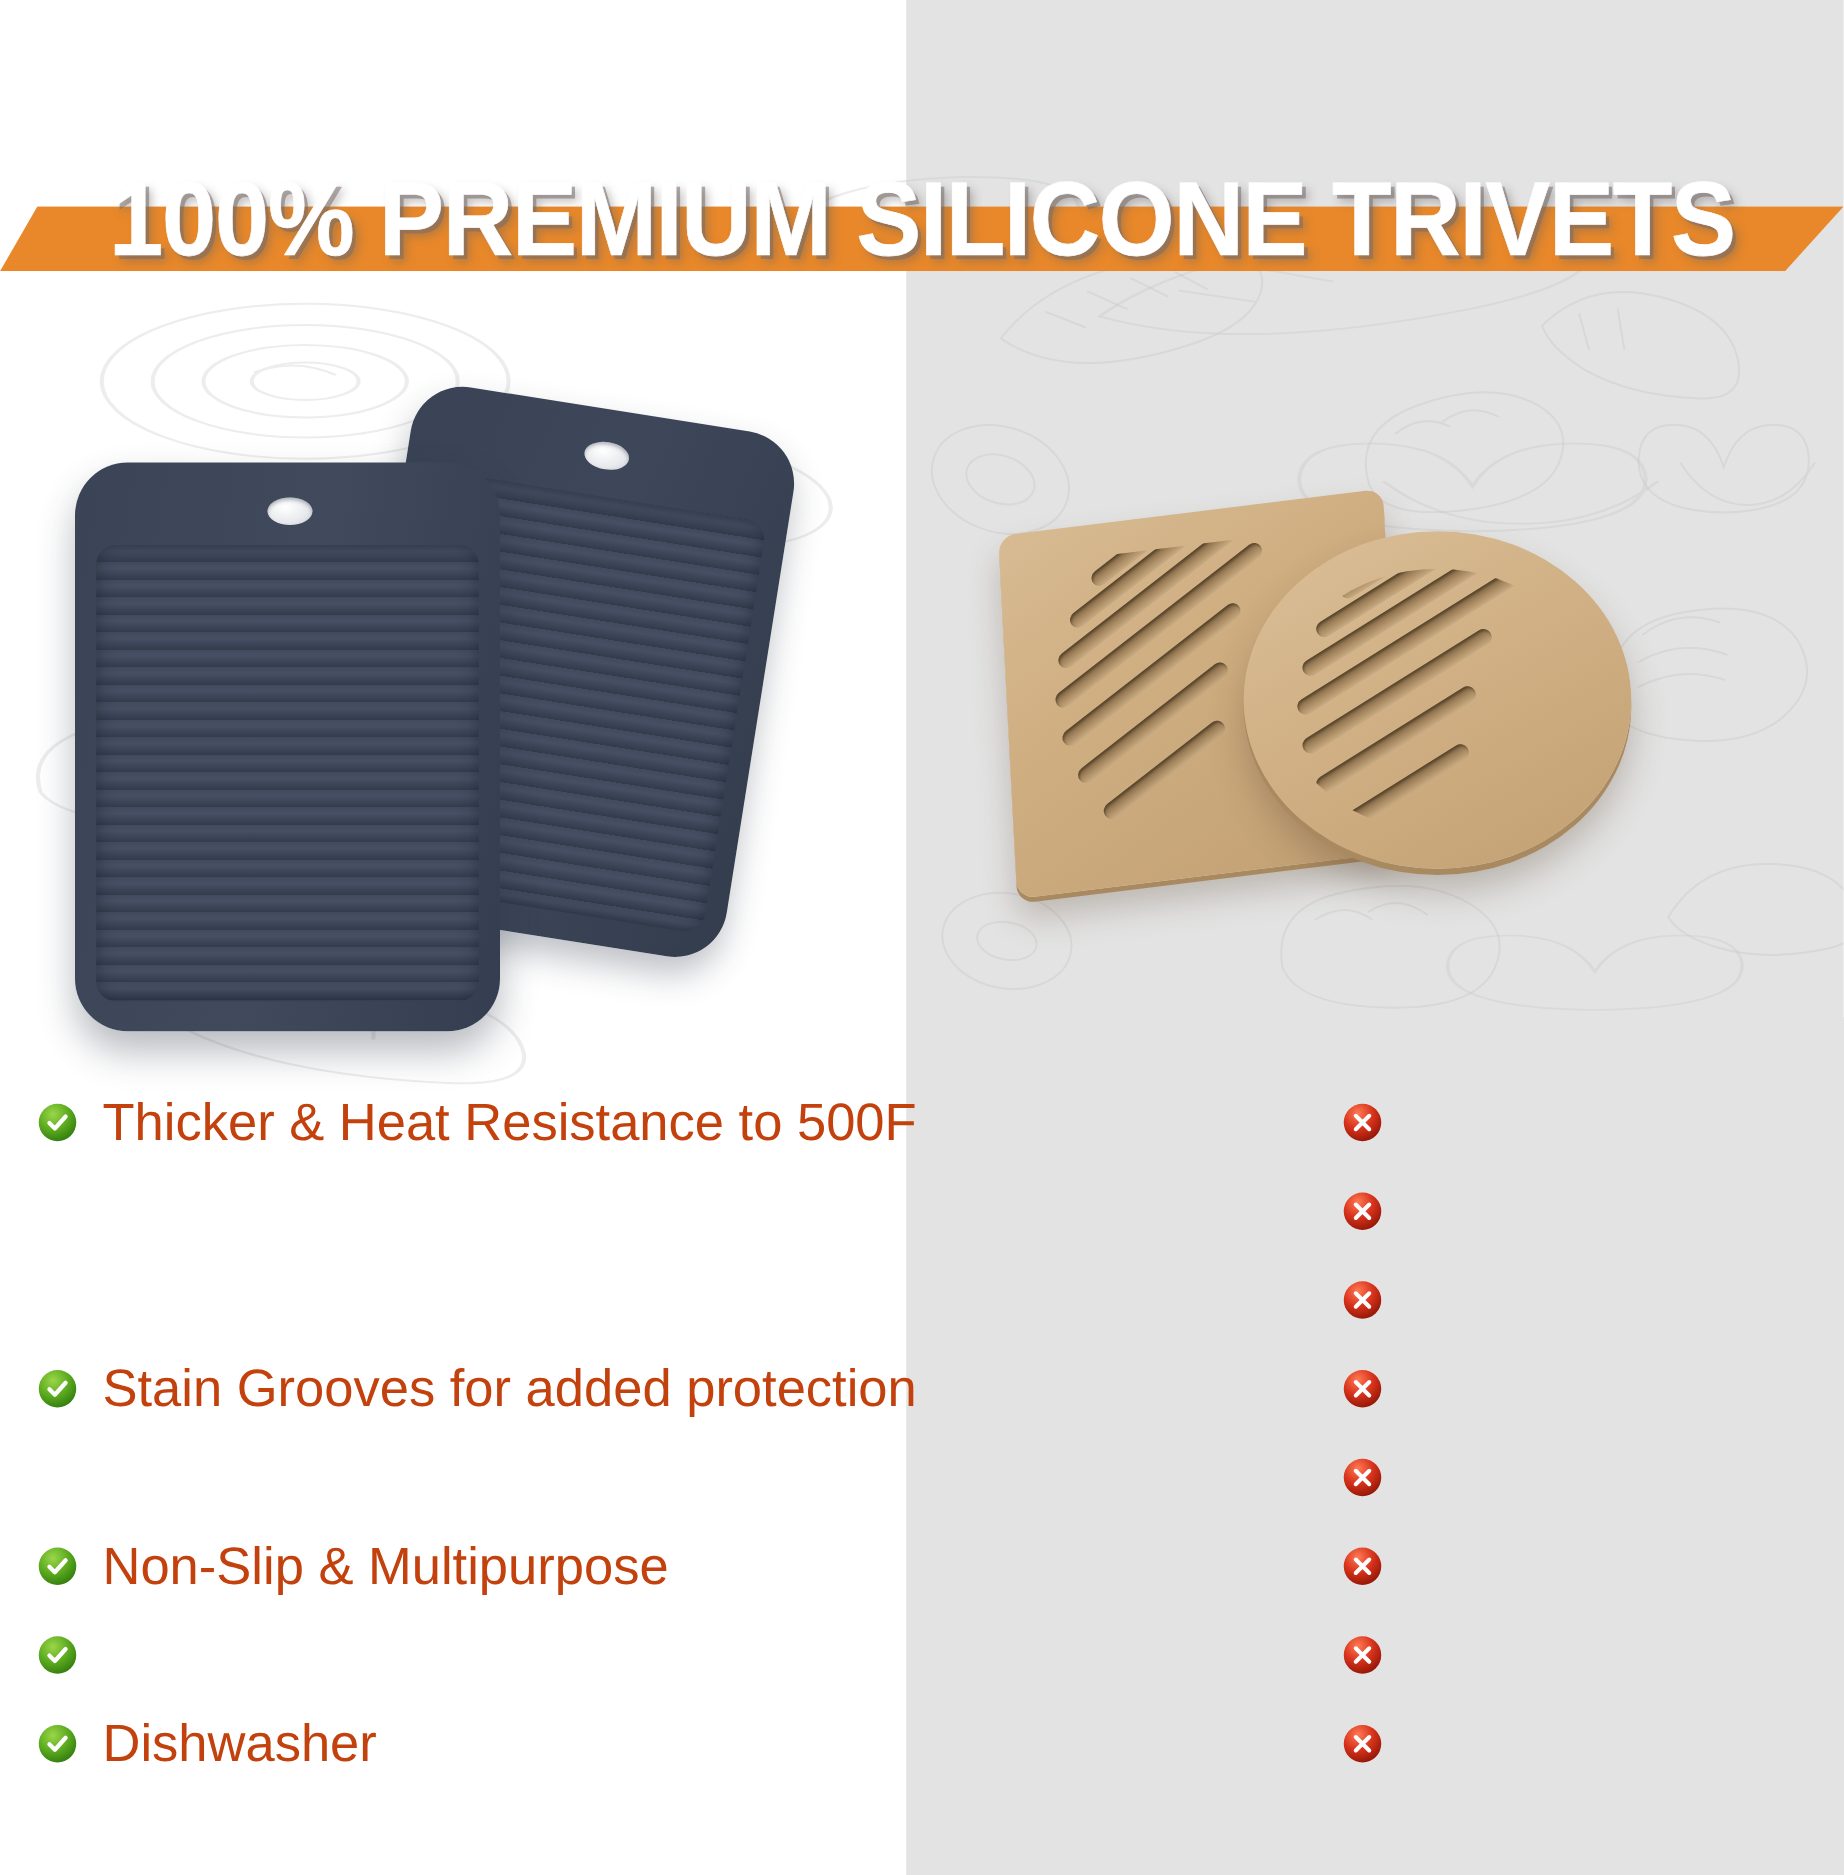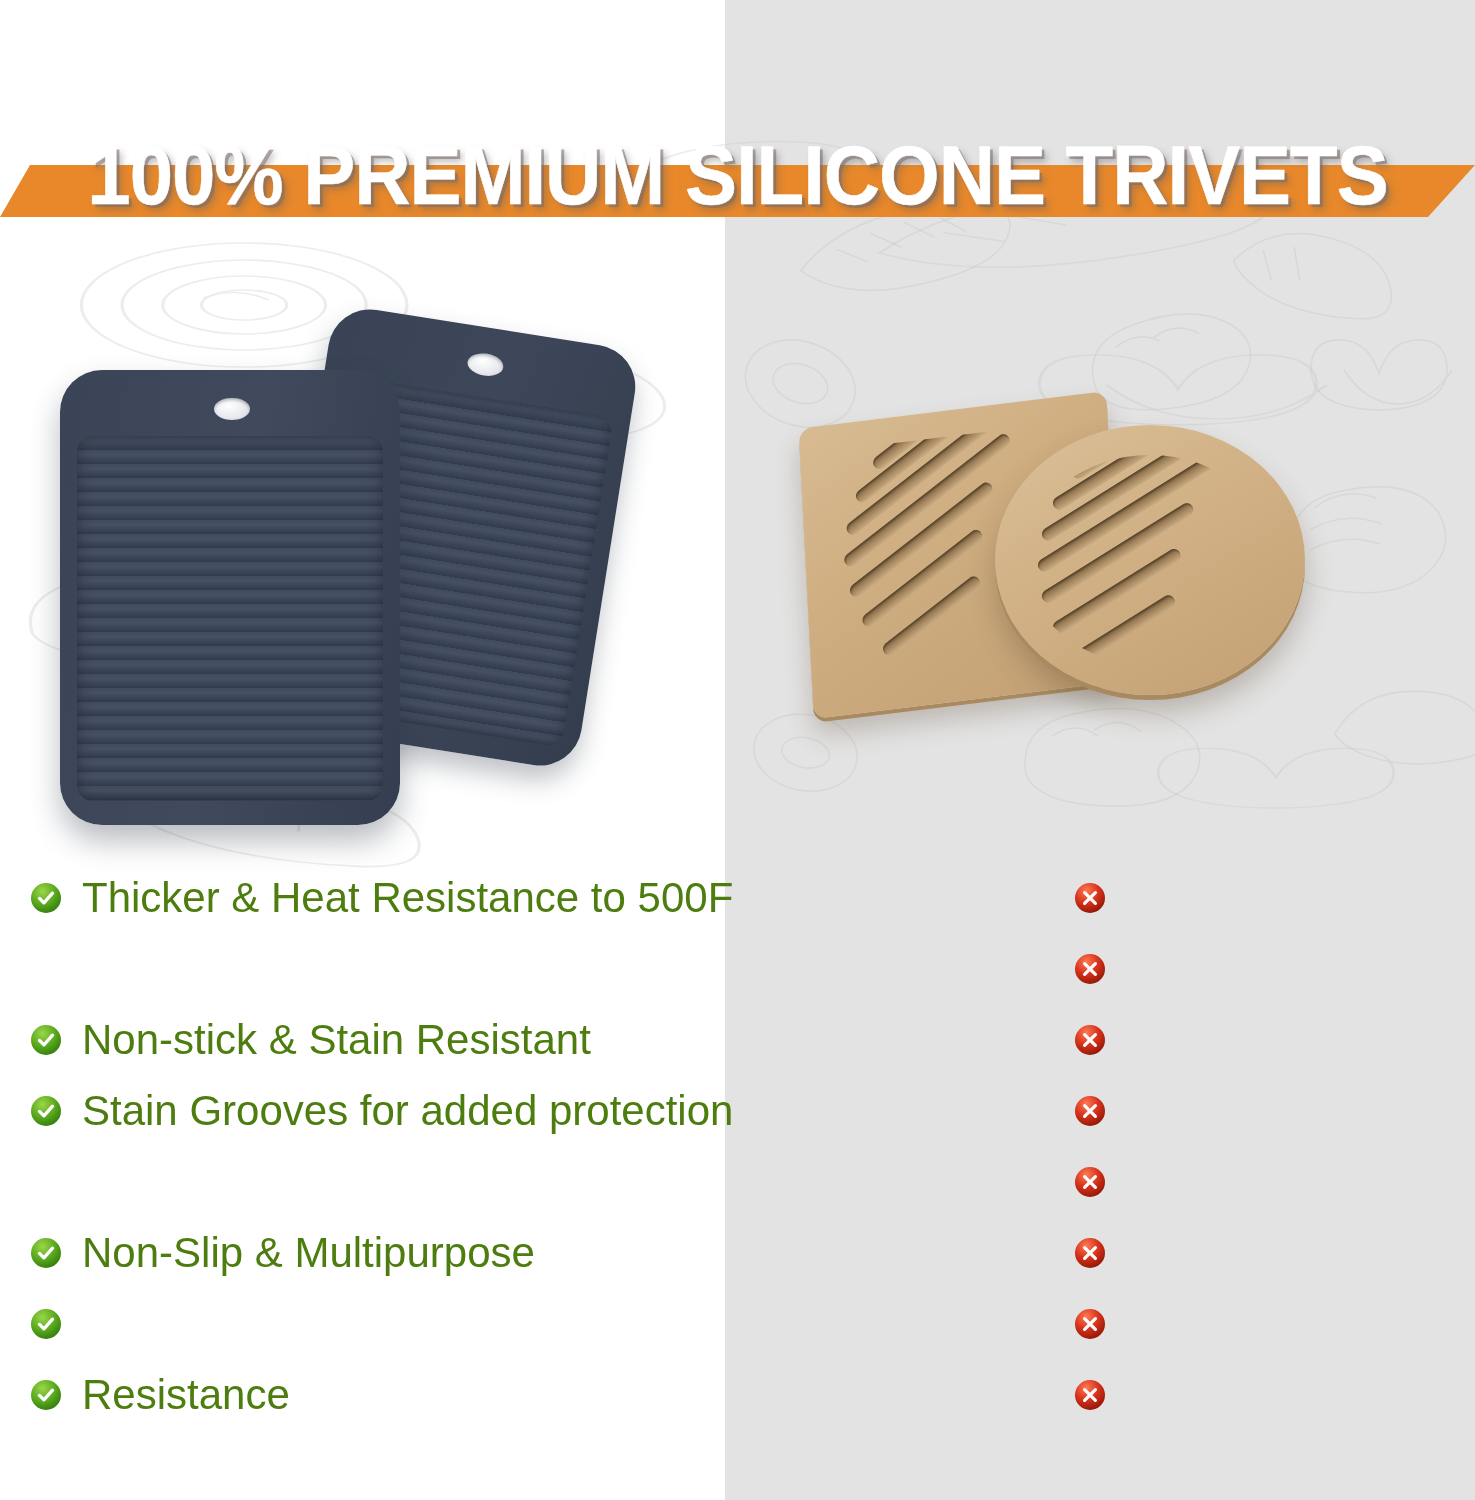--- a/index.html
+++ b/index.html
@@ -106,21 +106,21 @@
   }
 
   
   #compare { position:absolute; left:0; top:862px; width:1475px; }
   .row { position:relative; height:71px; }
   .row-left {
     position:absolute; left:30px; top:0; height:71px;
     display:flex; align-items:center; gap:20px;
   }
   .feature-label {
-    font-size:42px; color:#4d7c0f; line-height:1; white-space:nowrap;
+    font-size:42px; color:#c2410c; line-height:1; white-space:nowrap;
   }
   .badge { width:32px; height:32px; flex:0 0 32px; display:block; }
   .row-right {
     position:absolute; left:1074px; top:0; height:71px;
     display:flex; align-items:center;
   }
 </style>
 </head>
 <body>
 
@@ -317,34 +317,64 @@
                 <stop offset="50%" stop-color="#d8331c"></stop>
                 <stop offset="100%" stop-color="#8d1405"></stop>
               </radialGradient>
             </defs>
             <circle cx="16" cy="16" r="15" fill="url(#gx)"></circle>
             <path d="M10.6 10.6 l10.8 10.8 M21.4 10.6 l-10.8 10.8" fill="none" stroke="#ffffff" stroke-width="3.2" stroke-linecap="round"></path>
           </svg>
         </div>
       </div>
       <div class="row">
+        <div class="row-right">
+          <svg class="badge" viewBox="0 0 32 32">
+            <defs>
+              <radialGradient id="gx" cx="38%" cy="26%" r="80%">
+                <stop offset="0%" stop-color="#ff7a55"></stop>
+                <stop offset="50%" stop-color="#d8331c"></stop>
+                <stop offset="100%" stop-color="#8d1405"></stop>
+              </radialGradient>
+            </defs>
+            <circle cx="16" cy="16" r="15" fill="url(#gx)"></circle>
+            <path d="M10.6 10.6 l10.8 10.8 M21.4 10.6 l-10.8 10.8" fill="none" stroke="#ffffff" stroke-width="3.2" stroke-linecap="round"></path>
+          </svg>
+        </div>
+      </div>
+      <div class="row">
         <div class="row-left">
           <svg class="badge" viewBox="0 0 32 32">
             <defs>
               <radialGradient id="gchk" cx="38%" cy="28%" r="78%">
                 <stop offset="0%" stop-color="#9bd649"></stop>
                 <stop offset="55%" stop-color="#5aa91e"></stop>
                 <stop offset="100%" stop-color="#2f7a0d"></stop>
               </radialGradient>
             </defs>
             <circle cx="16" cy="16" r="15" fill="url(#gchk)"></circle>
             <path d="M9.5 16.4 l4.4 4.4 l8.6 -9.6" fill="none" stroke="#ffffff" stroke-width="3.3" stroke-linecap="round" stroke-linejoin="round"></path>
           </svg>
-          <span class="feature-label">Non-stick &amp; Stain Resistant</span>
-        </div>
+          <span class="feature-label">Stain Grooves for added protection</span>
+        </div>
+        <div class="row-right">
+          <svg class="badge" viewBox="0 0 32 32">
+            <defs>
+              <radialGradient id="gx" cx="38%" cy="26%" r="80%">
+                <stop offset="0%" stop-color="#ff7a55"></stop>
+                <stop offset="50%" stop-color="#d8331c"></stop>
+                <stop offset="100%" stop-color="#8d1405"></stop>
+              </radialGradient>
+            </defs>
+            <circle cx="16" cy="16" r="15" fill="url(#gx)"></circle>
+            <path d="M10.6 10.6 l10.8 10.8 M21.4 10.6 l-10.8 10.8" fill="none" stroke="#ffffff" stroke-width="3.2" stroke-linecap="round"></path>
+          </svg>
+        </div>
+      </div>
+      <div class="row">
         <div class="row-right">
           <svg class="badge" viewBox="0 0 32 32">
             <defs>
               <radialGradient id="gx" cx="38%" cy="26%" r="80%">
                 <stop offset="0%" stop-color="#ff7a55"></stop>
                 <stop offset="50%" stop-color="#d8331c"></stop>
                 <stop offset="100%" stop-color="#8d1405"></stop>
               </radialGradient>
             </defs>
             <circle cx="16" cy="16" r="15" fill="url(#gx)"></circle>
@@ -358,37 +388,22 @@
             <defs>
               <radialGradient id="gchk" cx="38%" cy="28%" r="78%">
                 <stop offset="0%" stop-color="#9bd649"></stop>
                 <stop offset="55%" stop-color="#5aa91e"></stop>
                 <stop offset="100%" stop-color="#2f7a0d"></stop>
               </radialGradient>
             </defs>
             <circle cx="16" cy="16" r="15" fill="url(#gchk)"></circle>
             <path d="M9.5 16.4 l4.4 4.4 l8.6 -9.6" fill="none" stroke="#ffffff" stroke-width="3.3" stroke-linecap="round" stroke-linejoin="round"></path>
           </svg>
-          <span class="feature-label">Stain Grooves for added protection</span>
-        </div>
-        <div class="row-right">
-          <svg class="badge" viewBox="0 0 32 32">
-            <defs>
-              <radialGradient id="gx" cx="38%" cy="26%" r="80%">
-                <stop offset="0%" stop-color="#ff7a55"></stop>
-                <stop offset="50%" stop-color="#d8331c"></stop>
-                <stop offset="100%" stop-color="#8d1405"></stop>
-              </radialGradient>
-            </defs>
-            <circle cx="16" cy="16" r="15" fill="url(#gx)"></circle>
-            <path d="M10.6 10.6 l10.8 10.8 M21.4 10.6 l-10.8 10.8" fill="none" stroke="#ffffff" stroke-width="3.2" stroke-linecap="round"></path>
-          </svg>
-        </div>
-      </div>
-      <div class="row">
+          <span class="feature-label">Non-Slip &amp; Multipurpose</span>
+        </div>
         <div class="row-right">
           <svg class="badge" viewBox="0 0 32 32">
             <defs>
               <radialGradient id="gx" cx="38%" cy="26%" r="80%">
                 <stop offset="0%" stop-color="#ff7a55"></stop>
                 <stop offset="50%" stop-color="#d8331c"></stop>
                 <stop offset="100%" stop-color="#8d1405"></stop>
               </radialGradient>
             </defs>
             <circle cx="16" cy="16" r="15" fill="url(#gx)"></circle>
@@ -402,21 +417,20 @@
             <defs>
               <radialGradient id="gchk" cx="38%" cy="28%" r="78%">
                 <stop offset="0%" stop-color="#9bd649"></stop>
                 <stop offset="55%" stop-color="#5aa91e"></stop>
                 <stop offset="100%" stop-color="#2f7a0d"></stop>
               </radialGradient>
             </defs>
             <circle cx="16" cy="16" r="15" fill="url(#gchk)"></circle>
             <path d="M9.5 16.4 l4.4 4.4 l8.6 -9.6" fill="none" stroke="#ffffff" stroke-width="3.3" stroke-linecap="round" stroke-linejoin="round"></path>
           </svg>
-          <span class="feature-label">Non-Slip &amp; Multipurpose</span>
         </div>
         <div class="row-right">
           <svg class="badge" viewBox="0 0 32 32">
             <defs>
               <radialGradient id="gx" cx="38%" cy="26%" r="80%">
                 <stop offset="0%" stop-color="#ff7a55"></stop>
                 <stop offset="50%" stop-color="#d8331c"></stop>
                 <stop offset="100%" stop-color="#8d1405"></stop>
               </radialGradient>
             </defs>
@@ -431,49 +445,21 @@
             <defs>
               <radialGradient id="gchk" cx="38%" cy="28%" r="78%">
                 <stop offset="0%" stop-color="#9bd649"></stop>
                 <stop offset="55%" stop-color="#5aa91e"></stop>
                 <stop offset="100%" stop-color="#2f7a0d"></stop>
               </radialGradient>
             </defs>
             <circle cx="16" cy="16" r="15" fill="url(#gchk)"></circle>
             <path d="M9.5 16.4 l4.4 4.4 l8.6 -9.6" fill="none" stroke="#ffffff" stroke-width="3.3" stroke-linecap="round" stroke-linejoin="round"></path>
           </svg>
-        </div>
-        <div class="row-right">
-          <svg class="badge" viewBox="0 0 32 32">
-            <defs>
-              <radialGradient id="gx" cx="38%" cy="26%" r="80%">
-                <stop offset="0%" stop-color="#ff7a55"></stop>
-                <stop offset="50%" stop-color="#d8331c"></stop>
-                <stop offset="100%" stop-color="#8d1405"></stop>
-              </radialGradient>
-            </defs>
-            <circle cx="16" cy="16" r="15" fill="url(#gx)"></circle>
-            <path d="M10.6 10.6 l10.8 10.8 M21.4 10.6 l-10.8 10.8" fill="none" stroke="#ffffff" stroke-width="3.2" stroke-linecap="round"></path>
-          </svg>
-        </div>
-      </div>
-      <div class="row">
-        <div class="row-left">
-          <svg class="badge" viewBox="0 0 32 32">
-            <defs>
-              <radialGradient id="gchk" cx="38%" cy="28%" r="78%">
-                <stop offset="0%" stop-color="#9bd649"></stop>
-                <stop offset="55%" stop-color="#5aa91e"></stop>
-                <stop offset="100%" stop-color="#2f7a0d"></stop>
-              </radialGradient>
-            </defs>
-            <circle cx="16" cy="16" r="15" fill="url(#gchk)"></circle>
-            <path d="M9.5 16.4 l4.4 4.4 l8.6 -9.6" fill="none" stroke="#ffffff" stroke-width="3.3" stroke-linecap="round" stroke-linejoin="round"></path>
-          </svg>
-          <span class="feature-label">Resistance</span>
+          <span class="feature-label">Dishwasher</span>
         </div>
         <div class="row-right">
           <svg class="badge" viewBox="0 0 32 32">
             <defs>
               <radialGradient id="gx" cx="38%" cy="26%" r="80%">
                 <stop offset="0%" stop-color="#ff7a55"></stop>
                 <stop offset="50%" stop-color="#d8331c"></stop>
                 <stop offset="100%" stop-color="#8d1405"></stop>
               </radialGradient>
             </defs>

